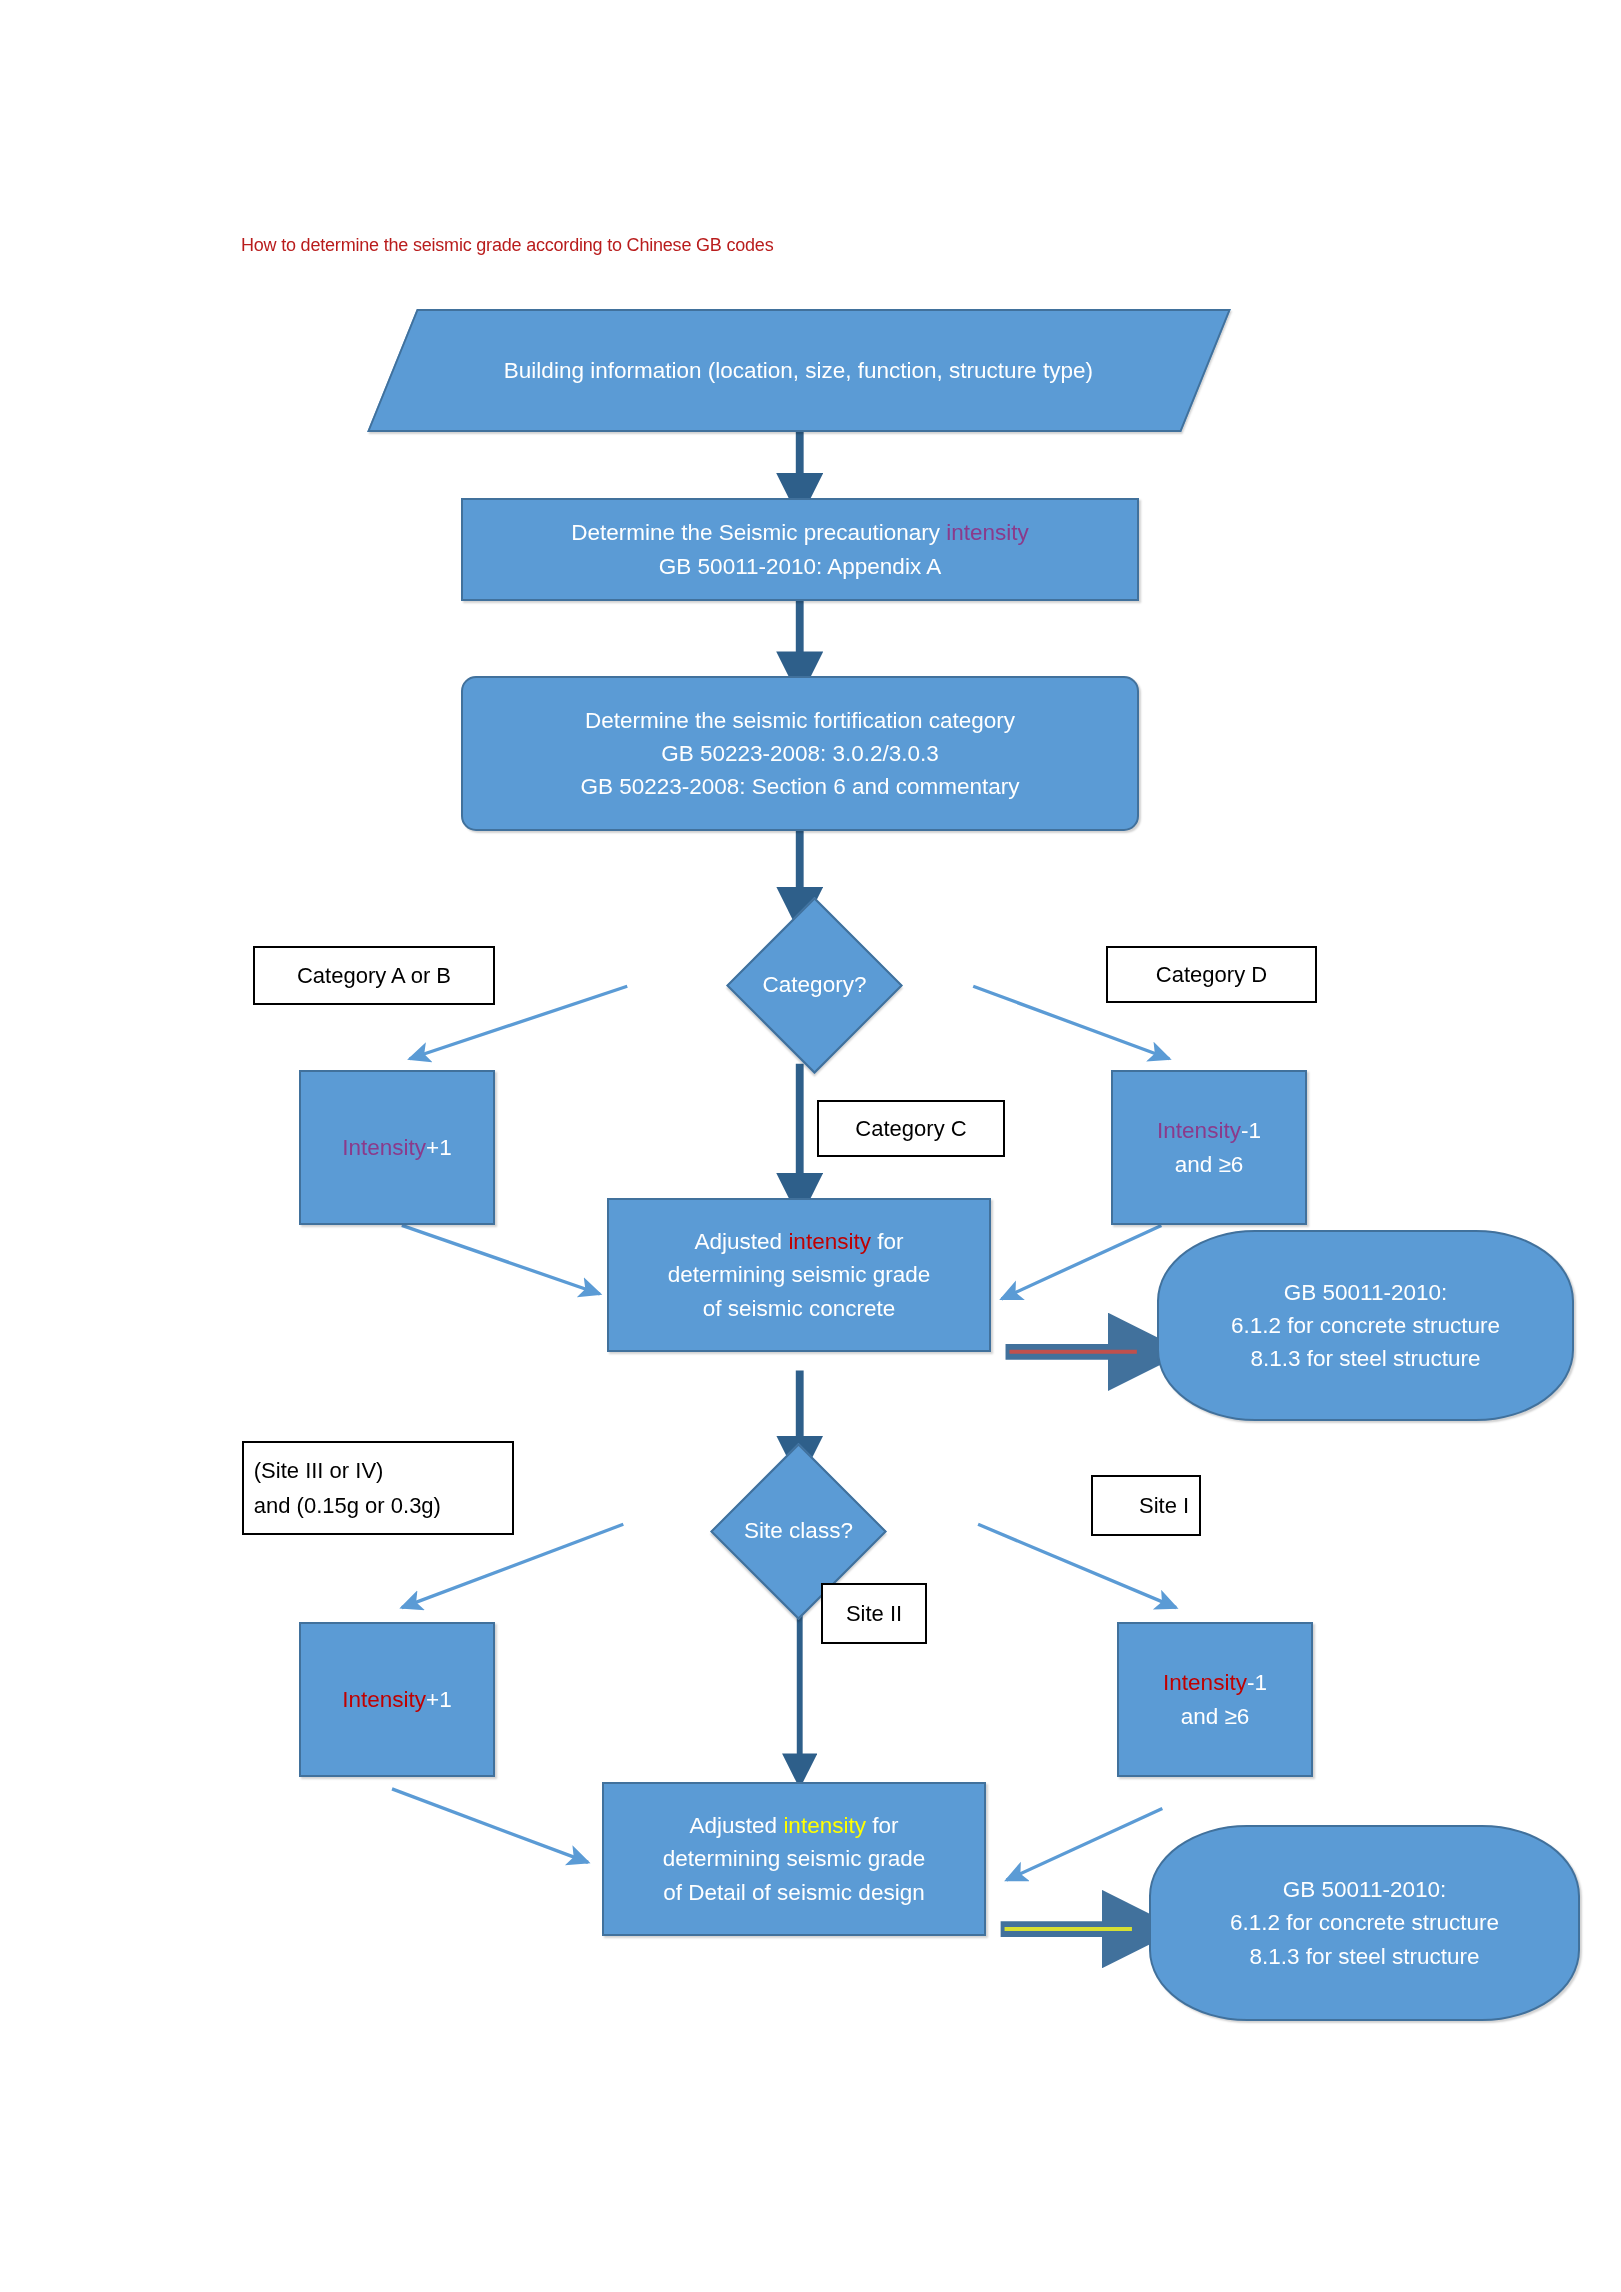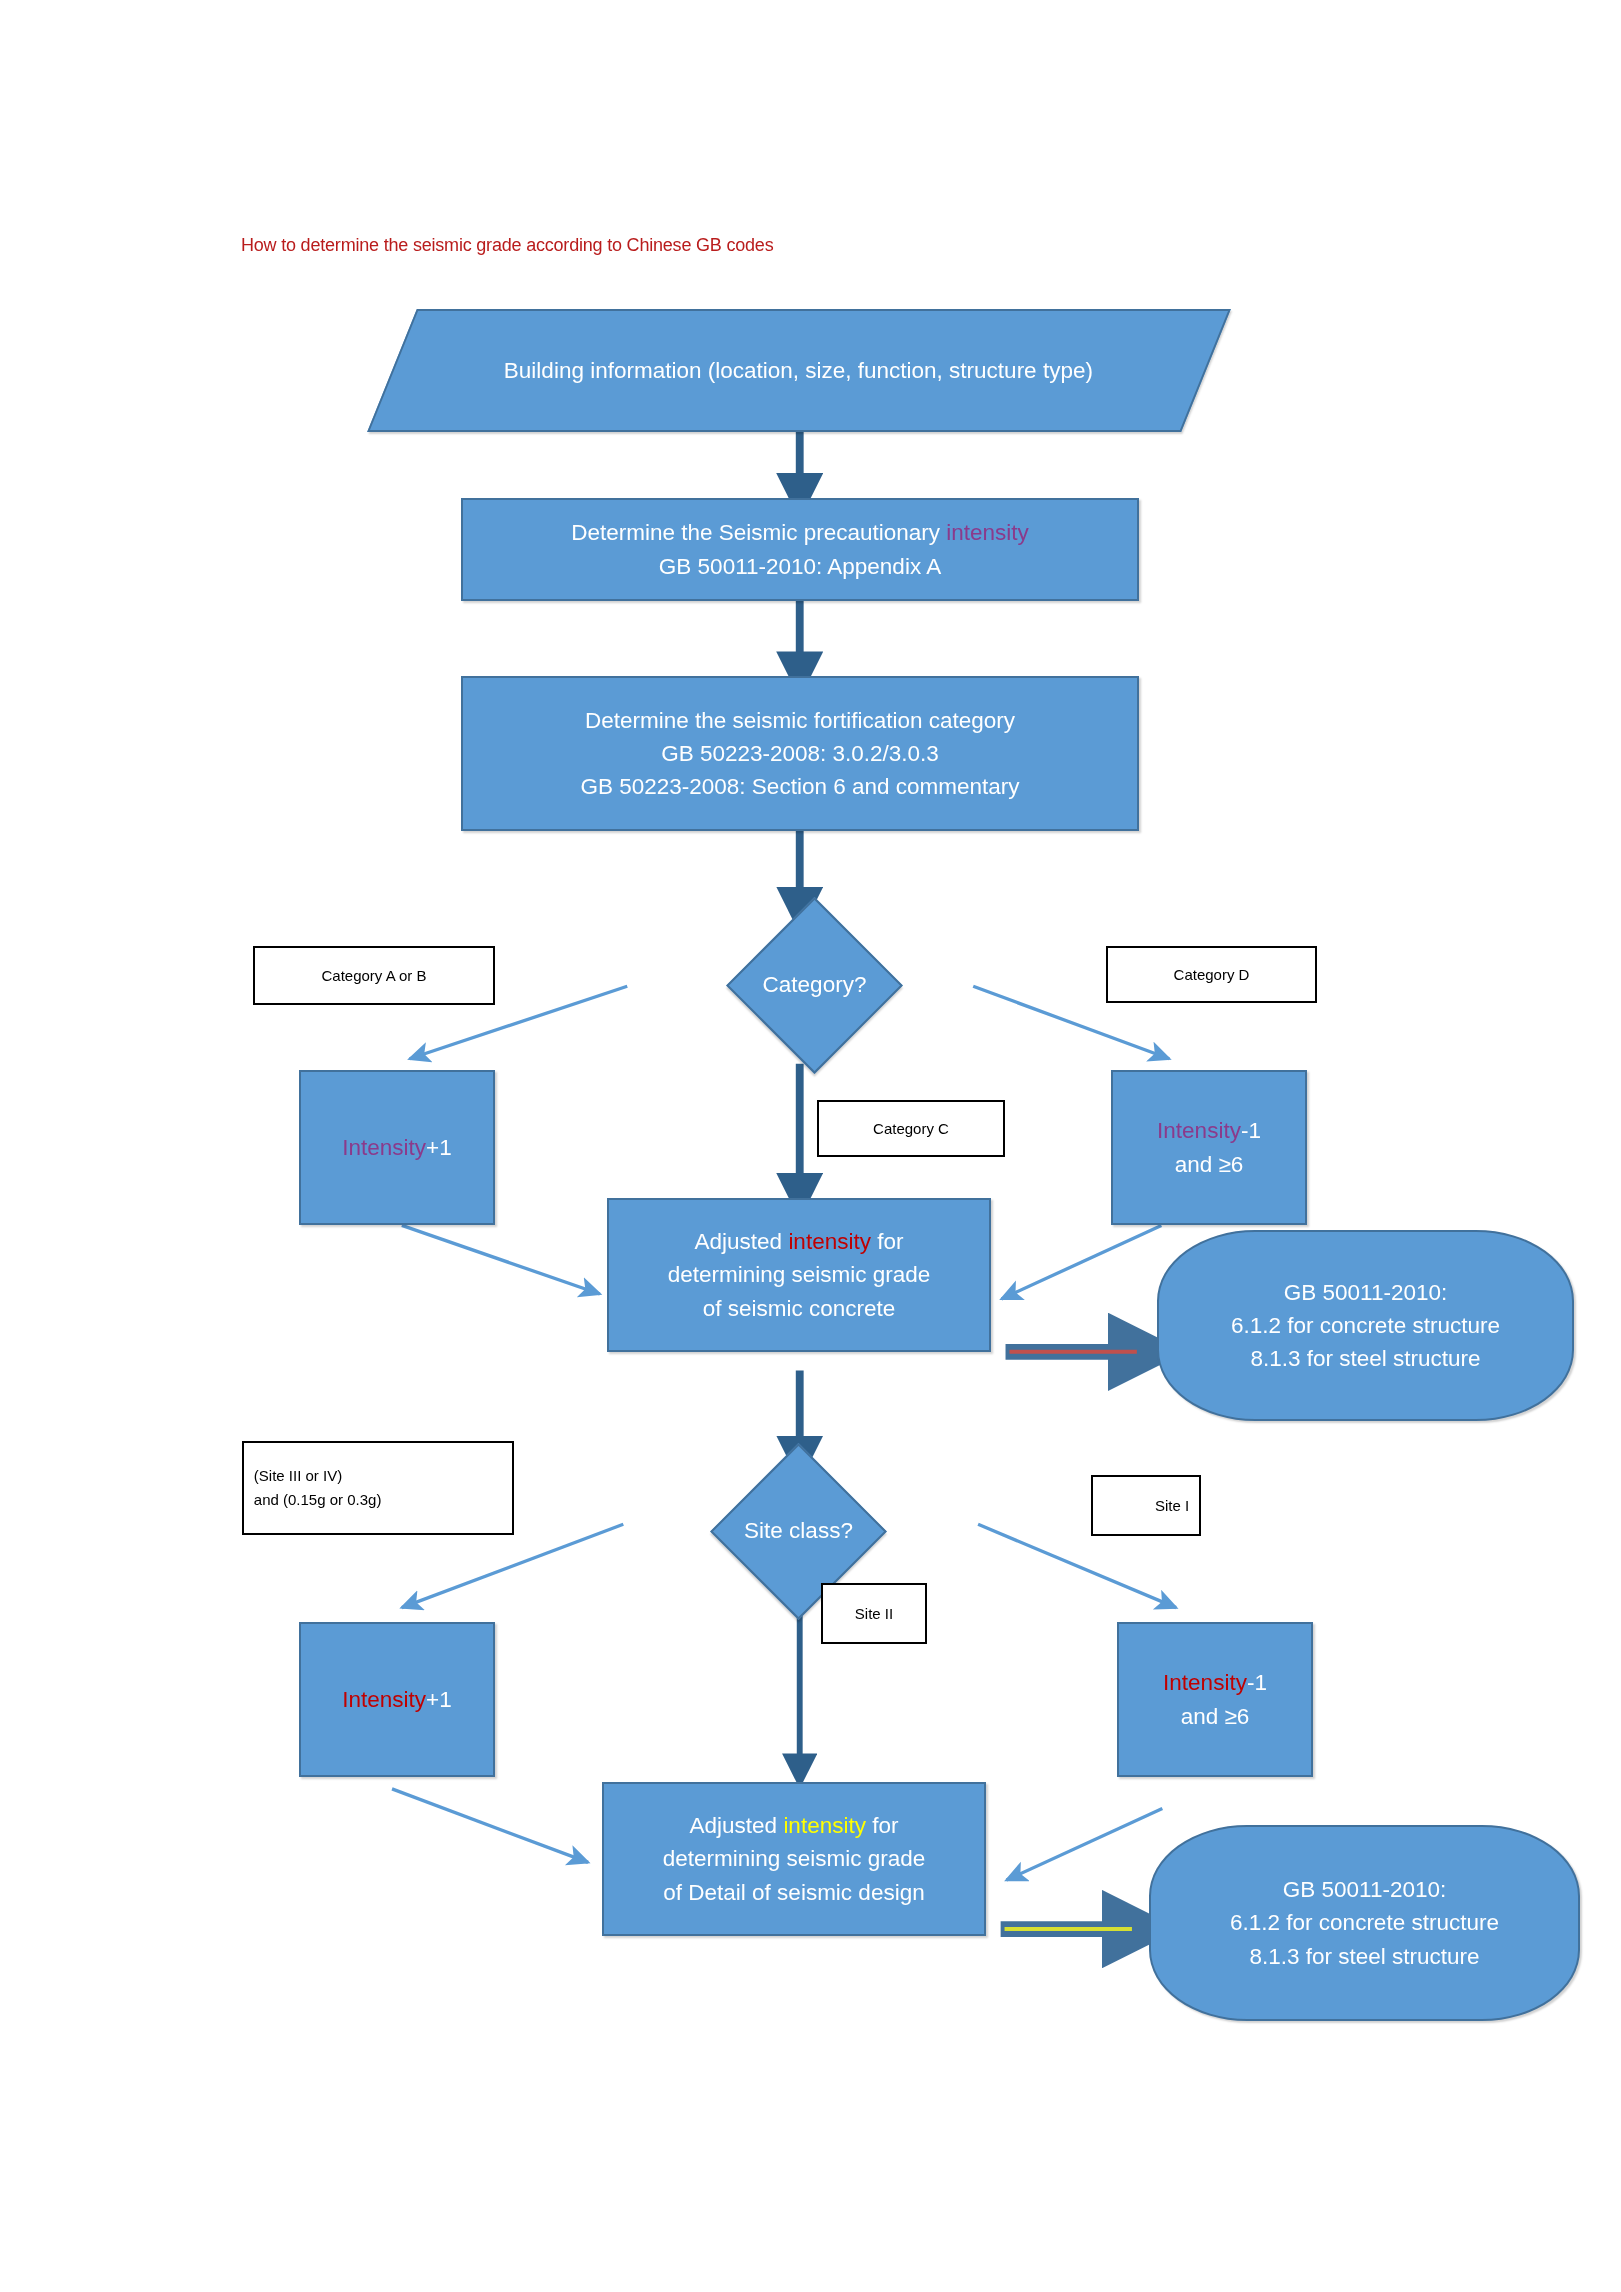--- a/index.html
+++ b/index.html
@@ -104,21 +104,21 @@
     white-space: nowrap;
   }
 
   
   .callout {
     position: absolute;
     box-sizing: border-box;
     background: #ffffff;
     border: 2px solid #000000;
     color: #000000;
-    font-size: 15px;
+    font-size: 22px;
     display: flex;
     flex-direction: column;
     align-items: flex-start;
     justify-content: center;
     padding: 0 9.8px;
     line-height: 1.6;
     white-space: nowrap;
   }
   .callout.center { align-items: center; }
 
@@ -187,21 +187,21 @@
       <span class="ln">Building information</span>
       <span class="ln">(location, size, function, structure type)</span>
     </div>
   </div>
 
   <div class="node" style="left:461px; top:498px; width:678px; height:103px;">
     <span class="ln"><span>Determine the Seismic precautionary </span><span class="kw-purple">intensity</span></span>
     <span class="ln">GB 50011-2010: Appendix A</span>
   </div>
 
-  <div class="node" style="left:461px; top:676px; width:678px; height:155px;">
+  <div class="node" style="left:461px; top:676px; width:678px; height:155px;border-radius:15px;">
     <span class="ln">Determine the seismic fortification category</span>
     <span class="ln">GB 50223-2008: 3.0.2/3.0.3</span>
     <span class="ln">GB 50223-2008: Section 6 and commentary</span>
   </div>
 
   <div class="diamond-wrap" style="left:692px; top:919px; width:245px; height:132px;">
     <div class="diamond-shape" style="width:125px;height:125px;left:60px;top:3.9px;"></div>
     <div class="diamond-label">Category?</div>
   </div>
 

